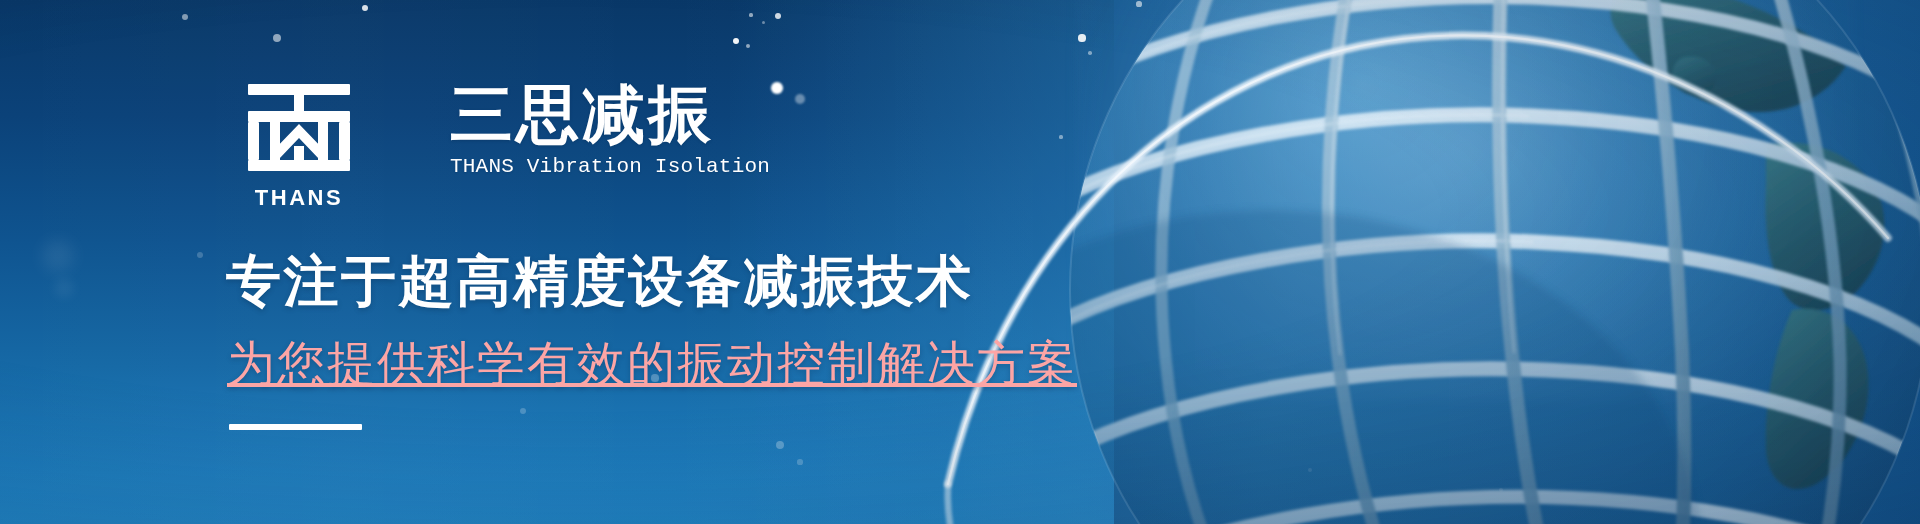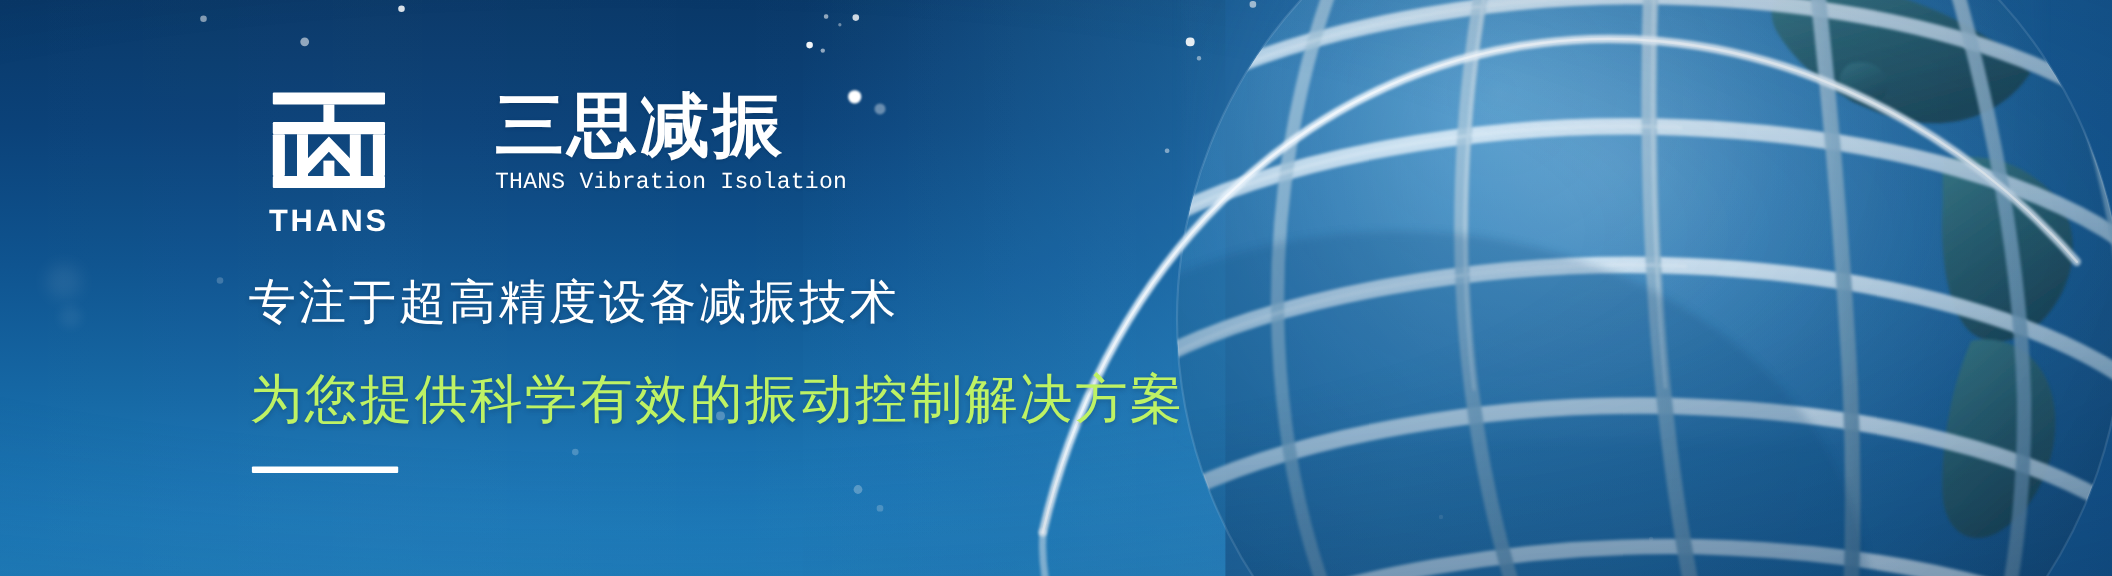--- a/index.html
+++ b/index.html
@@ -136,21 +136,21 @@
 
   .logo-block {
     width: 150px;
     display: flex;
     flex-direction: column;
     align-items: center;
   }
   .logo-mark { width: 118px; height: 100px; display: block; }
   .logo-word {
     color: #ffffff;
-    font-size: 28px;
+    font-size: 22px;
     font-weight: bold;
     letter-spacing: 2.5px;
     line-height: 1;
     margin-top: 9px;
     white-space: nowrap;
   }
 
   .brand-text {
     margin-left: 76px;
     padding-top: 4px;
@@ -174,38 +174,39 @@
     white-space: nowrap;
     text-shadow: 0 1px 2px rgba(6,40,74,0.28);
     font-family: Liberation Mono, monospace;
   }
 
   .headline {
     position: absolute;
     left: 2px;
     top: 254px;
     color: #ffffff;
-    font-size: 43px;
-    font-weight: normal;
+    font-size: 55px;
+    font-weight: bold;
     letter-spacing: 2.5px;
     line-height: 1;
     white-space: nowrap;
     text-shadow: 0 2px 5px rgba(6,40,74,0.30);
   }
   .subheadline {
     position: absolute;
     left: 3px;
     top: 340px;
-    color: #bef264;
+    color: #fca5a5;
     font-size: 48px;
     font-weight: normal;
     letter-spacing: 2px;
     line-height: 1;
     white-space: nowrap;
     text-shadow: 0 2px 5px rgba(6,40,74,0.28);
+    text-decoration: underline;
   }
   .rule {
     position: absolute;
     left: 5px;
     top: 424px;
     width: 133px;
     height: 6px;
     background: #ffffff;
     border-radius: 1px;
   }

